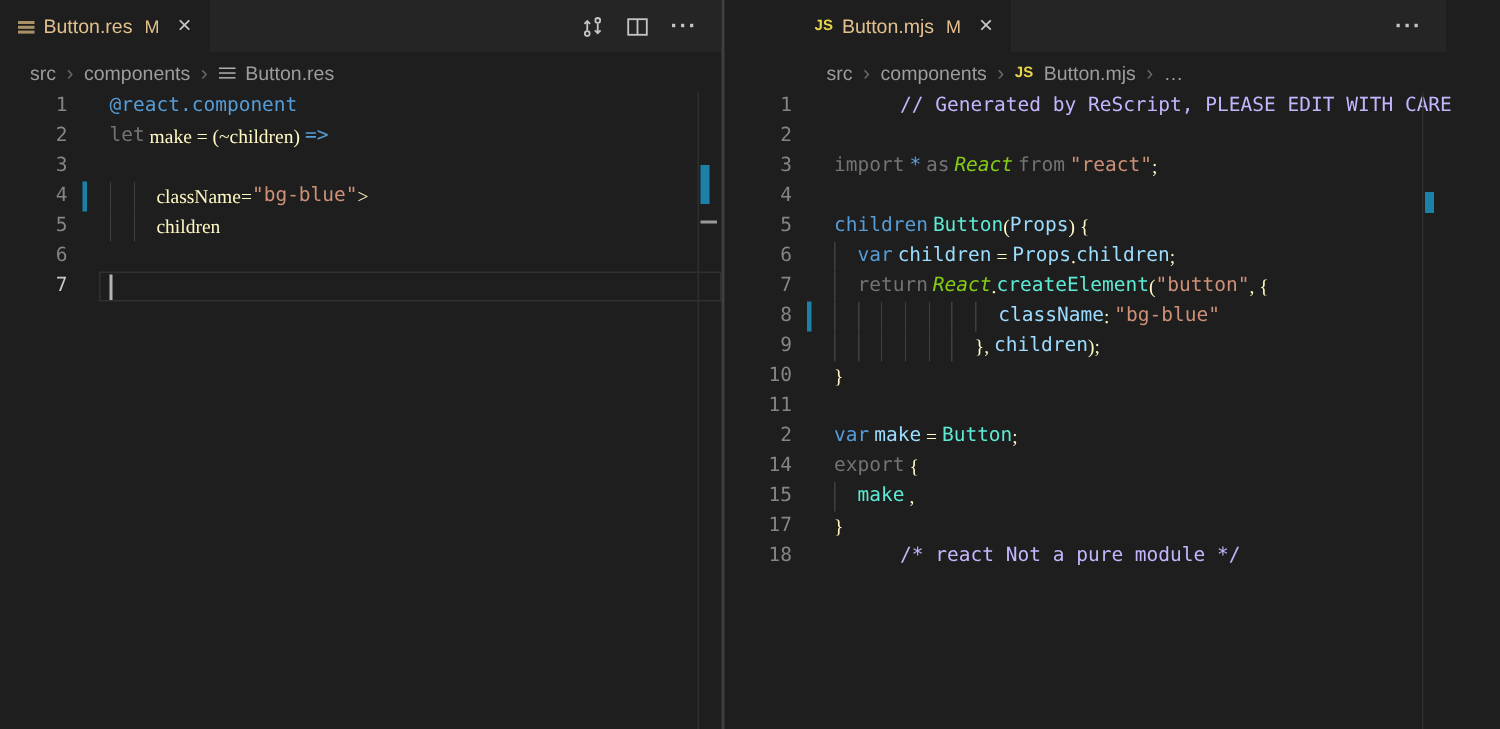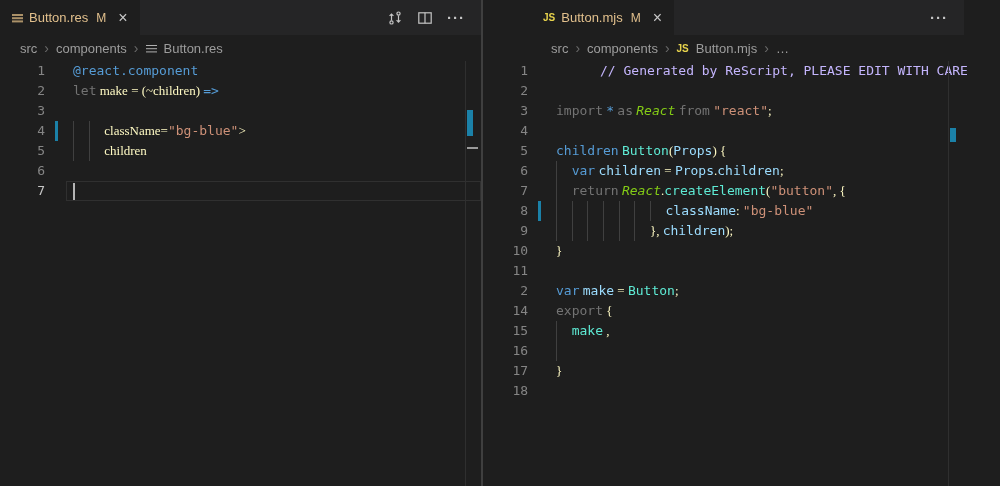--- a/index.html
+++ b/index.html
@@ -312,33 +312,30 @@
           </div>
           <div class="line">
             <div class="ln">15</div>
             <div class="code">
               <span class="ig"></span>
               <span class="tok c-fn">make</span>
               <span class="tok c-fg"> ,</span>
             </div>
           </div>
           <div class="line">
-            <div class="ln">16</div>
-            <div class="code">
-              <span class="ig"></span>
-            </div>
-          </div>
-          <div class="line">
             <div class="ln">17</div>
             <div class="code">
               <span class="tok c-fg">}</span>
             </div>
           </div>
           <div class="line">
             <div class="ln">18</div>
+            <div class="code">
+              <span class="tok c-com">/* react Not a pure module */</span>
+            </div>
           </div>
         </div>
       <div class="ruler">
           <div class="ruler-mod" style="top: 67px; height: 14px;"></div>
         </div>
     </div>
   </div>
 
 </div>
 

